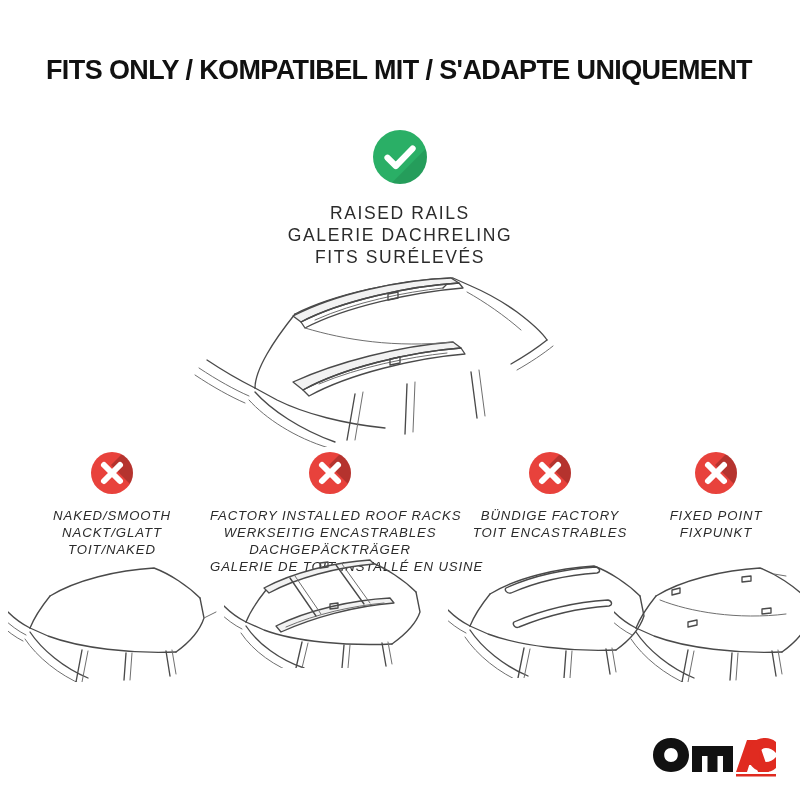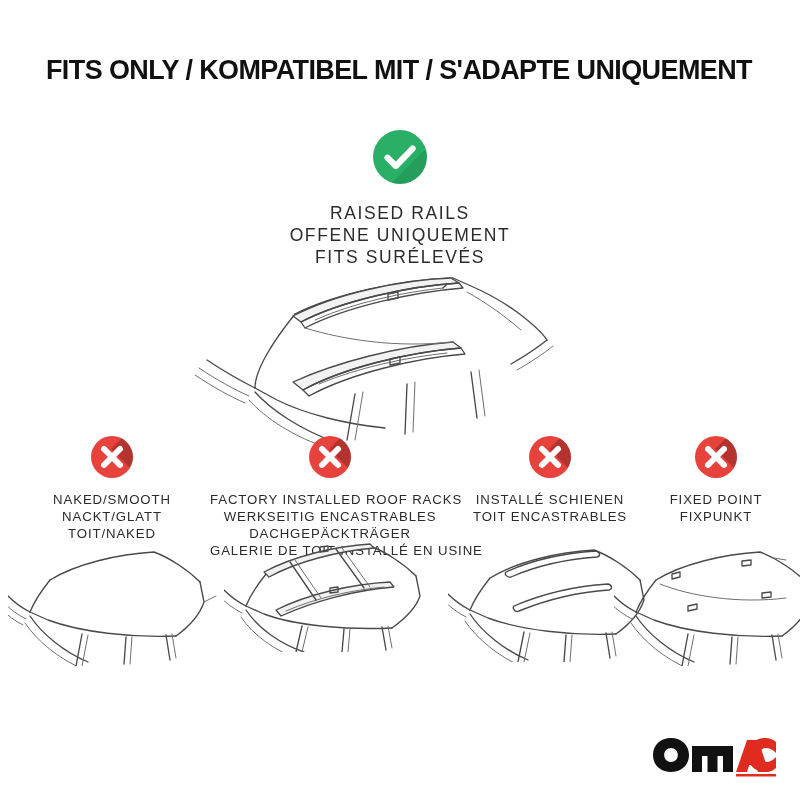--- a/index.html
+++ b/index.html
@@ -91,23 +91,24 @@
     left: 185px;
     top: 272px;
     width: 430px;
     height: 175px;
   }
 
   
   .cols {
     position: absolute;
     left: 0;
-    top: 436px;
+    top: 452px;
     width: 741px;
     height: 240px;
+    font-style: italic;
   }
   .col {
     position: absolute;
     top: 0;
     text-align: center;
   }
   .col .badge { width: 42px; height: 42px; }
   .col-label {
     margin-top: 9px;
     font-size: 13.2px;
@@ -156,21 +157,21 @@
 
   <div class="badge ok">
     <div class="shadow"></div>
     <svg viewBox="0 0 54 54" aria-hidden="true">
       <path d="M14.5 27.8 L22.8 36.0 L39.6 18.6" fill="none" stroke="#ffffff" stroke-width="6.2" stroke-linecap="round" stroke-linejoin="round"></path>
     </svg>
   </div>
 
   <div class="rail-title">
     <div>RAISED RAILS</div>
-    <div>OFFENE UNIQUEMENT</div>
+    <div>GALERIE DACHRELING</div>
     <div>FITS SURÉLEVÉS</div>
   </div>
 </div>
 
 <div class="main-illu">
   <svg viewBox="0 0 430 175" width="430" height="175" aria-hidden="true">
 
     <path class="ld" d="M110,42 C150,22 215,8 268,6 L286,14 C300,20 318,30 332,40
                         C348,52 358,62 362,68"></path>
     <path class="ld" d="M110,42 C102,52 90,68 82,82 C74,96 70,108 70,116"></path>
@@ -296,21 +297,21 @@
   </div>
 
   <div class="col" id="col-2">
     <div class="badge no">
       <div class="shadow"></div>
       <svg viewBox="0 0 42 42" aria-hidden="true">
         <path d="M13 13 L29 29 M29 13 L13 29" fill="none" stroke="#ffffff" stroke-width="6" stroke-linecap="round"></path>
       </svg>
     </div>
     <div class="col-label">
-      <div>INSTALLÉ SCHIENEN</div>
+      <div>BÜNDIGE FACTORY</div>
       <div>TOIT ENCASTRABLES</div>
     </div>
     <div class="col-illu">
       <svg viewBox="0 0 212 126" width="212" height="126" aria-hidden="true">
         <path class="ld" d="M42,42 C68,26 110,16 146,14 C162,20 180,32 192,44"></path>
         <path class="ld" d="M42,42 C34,52 26,64 22,74"></path>
         <path class="ld" d="M22,74 L40,82 C72,94 124,100 168,98"></path>
         <path class="ld" d="M168,98 C182,88 192,76 196,64 L192,44"></path>
         <path class="ld" d="M22,74 C14,70 6,64 0,58"></path>
         <path class="ld-thin" d="M18,81 C10,77 2,71 -4,65"></path>

